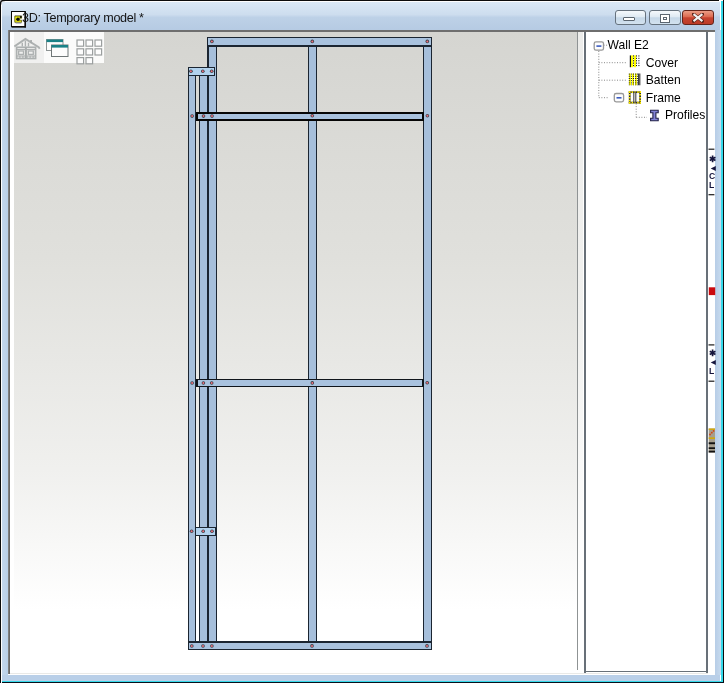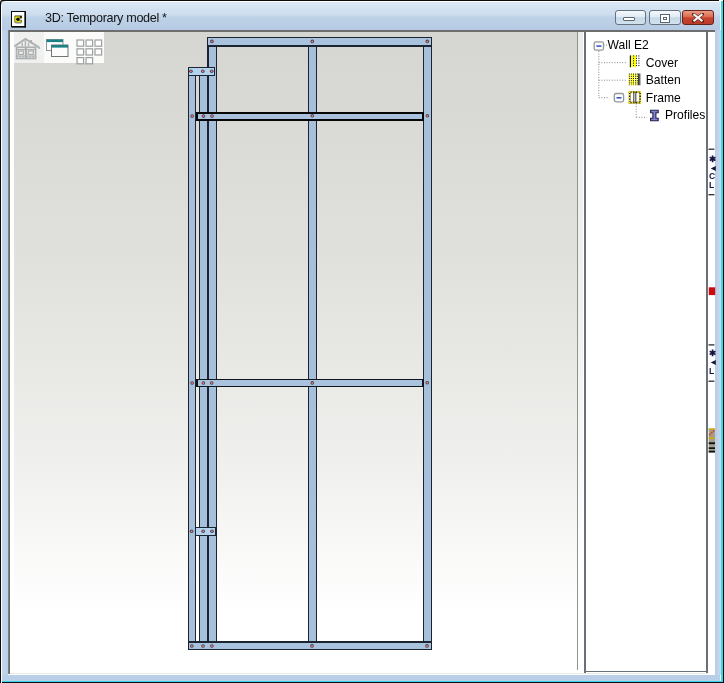--- a/index.html
+++ b/index.html
@@ -35,21 +35,21 @@
   <rect x="0.5" y="0.5" width="13.9" height="15.3" fill="#fff" stroke="#0a0a0a" stroke-width="1"></rect>
   <rect x="13.4" y="1" width="1.6" height="15.4" fill="#0a0a0a"></rect>
   <rect x="1" y="15" width="14" height="1.5" fill="#0a0a0a"></rect>
   <rect x="3.8" y="4.4" width="7" height="1.1" fill="#9a9ab0"></rect>
   <path d="M3.8 5.1 L10.6 5.1 L10.6 7.2 L7.8 7.2 L7.8 9.2 L10.6 9.2 L10.6 11.3 L3.8 11.3 Z" fill="#f0ee10" stroke="#555508" stroke-width="0.8"></path>
   <circle cx="6.9" cy="8.2" r="1.7" fill="#0a0a0a"></circle>
   <circle cx="9.8" cy="6.1" r="1" fill="#0a0a0a"></circle>
   <rect x="4.6" y="11.7" width="5.8" height="0.9" fill="#9a9ab0"></rect>
 </svg>
 
-<div class="abs" style="left:45px;top:11px;font-size:12.6px;line-height:14px;color:#151515;letter-spacing:-0.33px;">3D: Temporary model *</div>
+<div class="abs" style="left:22px;top:11px;font-size:12.6px;line-height:14px;color:#151515;letter-spacing:-0.33px;">3D: Temporary model *</div>
 
 <div class="abs" style="left:614.5px;top:10.3px;width:31.5px;height:15.2px;border:1px solid #66727e;border-radius:3px;
   background:linear-gradient(#f5f9fc,#dfeaf3 45%,#c6d8e8 52%,#d3e2ef);box-sizing:border-box;"></div>
 <div class="abs" style="left:622.5px;top:17.4px;width:12px;height:4px;background:#fff;border:1px solid #5c6670;border-radius:1px;box-sizing:border-box;"></div>
 
 <div class="abs" style="left:649px;top:10.3px;width:31.5px;height:15.2px;border:1px solid #66727e;border-radius:3px;
   background:linear-gradient(#f5f9fc,#dfeaf3 45%,#c6d8e8 52%,#d3e2ef);box-sizing:border-box;"></div>
 <div class="abs" style="left:659.8px;top:14.2px;width:10px;height:8.4px;border:1.1px solid #5c6670;background:#fff;box-sizing:border-box;"></div>
 <div class="abs" style="left:662.6px;top:16.8px;width:4.6px;height:3.4px;border:1.1px solid #5c6670;background:#fff;box-sizing:border-box;"></div>
 

